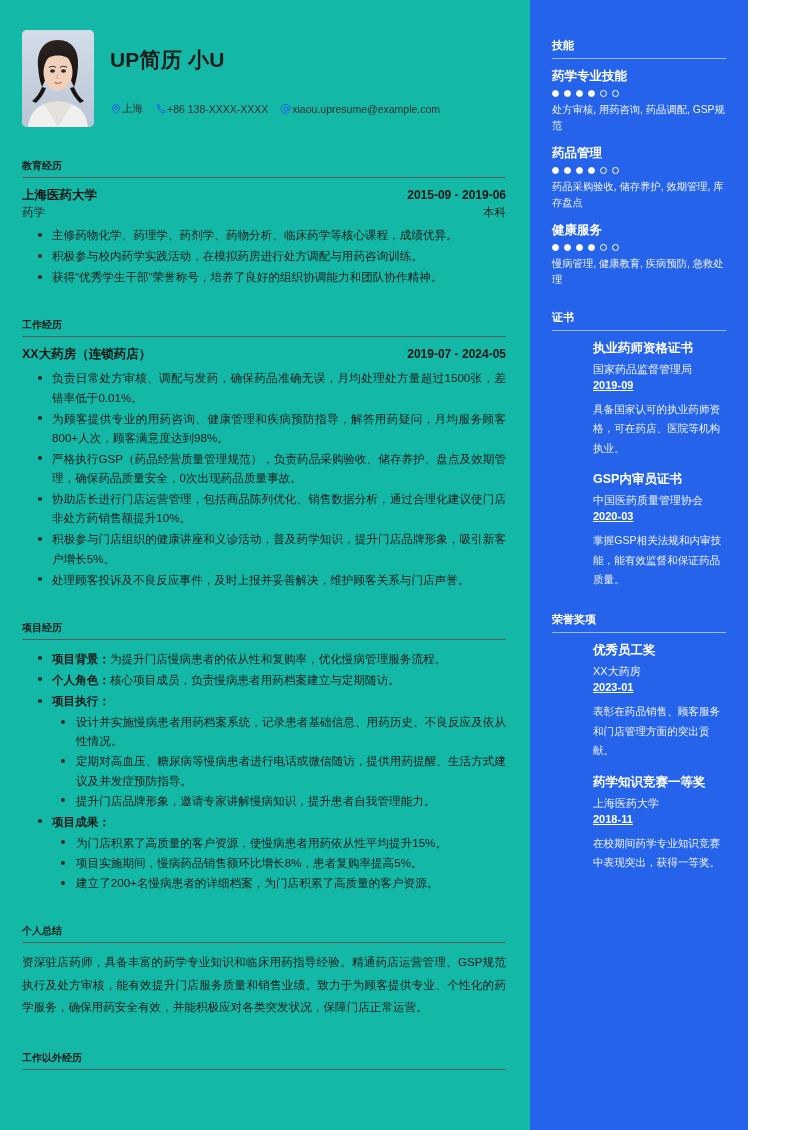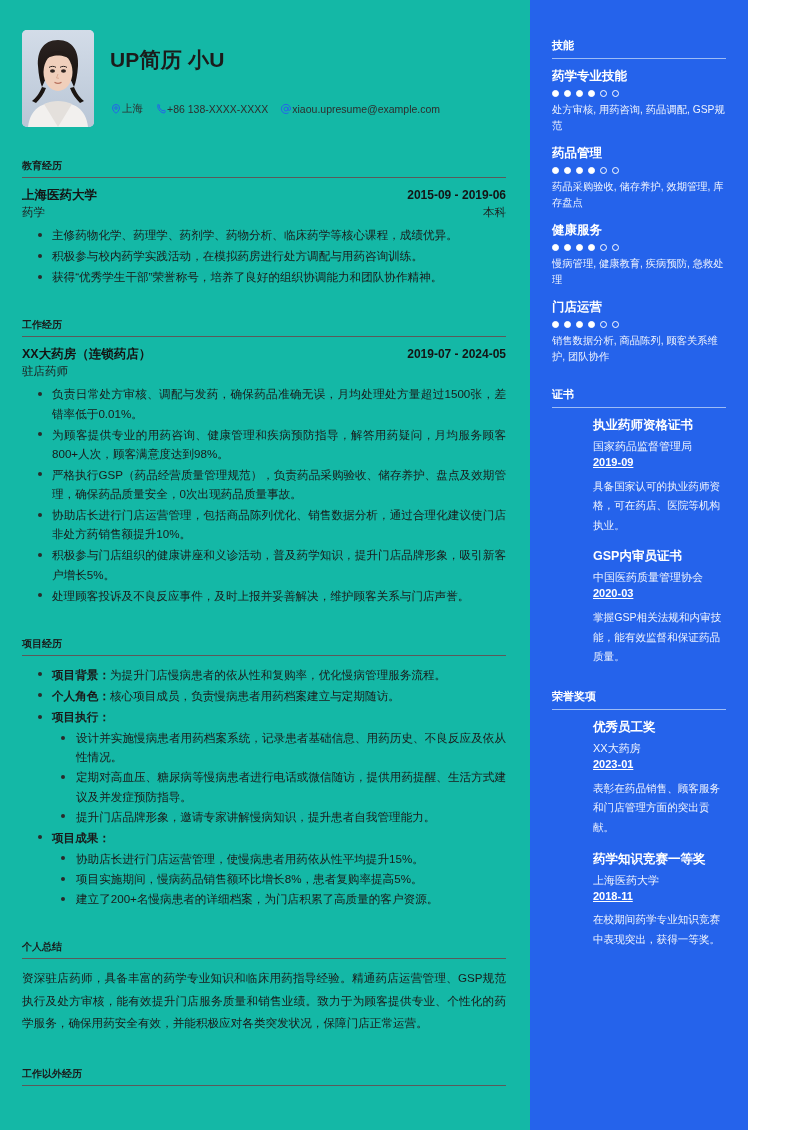--- a/index.html
+++ b/index.html
@@ -191,23 +191,20 @@
         <li>获得“优秀学生干部”荣誉称号，培养了良好的组织协调能力和团队协作精神。</li>
       </ul>
     </div>
 
     <div class="sect-title">工作经历</div>
     <div class="entry">
       <div class="row">
         <span>XX大药房（连锁药店）</span>
         <span class="date">2019-07 - 2024-05</span>
       </div>
-      <div class="row2">
-        <span>驻店药师</span>
-      </div>
       <ul class="bullets">
         <li>负责日常处方审核、调配与发药，确保药品准确无误，月均处理处方量超过1500张，差错率低于0.01%。</li>
         <li>为顾客提供专业的用药咨询、健康管理和疾病预防指导，解答用药疑问，月均服务顾客800+人次，顾客满意度达到98%。</li>
         <li>严格执行GSP（药品经营质量管理规范），负责药品采购验收、储存养护、盘点及效期管理，确保药品质量安全，0次出现药品质量事故。</li>
         <li>协助店长进行门店运营管理，包括商品陈列优化、销售数据分析，通过合理化建议使门店非处方药销售额提升10%。</li>
         <li>积极参与门店组织的健康讲座和义诊活动，普及药学知识，提升门店品牌形象，吸引新客户增长5%。</li>
         <li>处理顾客投诉及不良反应事件，及时上报并妥善解决，维护顾客关系与门店声誉。</li>
       </ul>
     </div>
 
@@ -224,21 +221,21 @@
           <span class="b">项目执行：</span>
           <ul class="sub">
             <li>设计并实施慢病患者用药档案系统，记录患者基础信息、用药历史、不良反应及依从性情况。</li>
             <li>定期对高血压、糖尿病等慢病患者进行电话或微信随访，提供用药提醒、生活方式建议及并发症预防指导。</li>
             <li>提升门店品牌形象，邀请专家讲解慢病知识，提升患者自我管理能力。</li>
           </ul>
         </li>
         <li>
           <span class="b">项目成果：</span>
           <ul class="sub">
-            <li>协助店长进行门店运营管理，使慢病患者用药依从性平均提升15%。</li>
+            <li>为门店积累了高质量的客户资源，使慢病患者用药依从性平均提升15%。</li>
             <li>项目实施期间，慢病药品销售额环比增长8%，患者复购率提高5%。</li>
             <li>建立了200+名慢病患者的详细档案，为门店积累了高质量的客户资源。</li>
           </ul>
         </li>
       </ul>
     </div>
 
     <div class="sect-title">个人总结</div>
     <div class="summary">资深驻店药师，具备丰富的药学专业知识和临床用药指导经验。精通药店运营管理、GSP规范执行及处方审核，能有效提升门店服务质量和销售业绩。致力于为顾客提供专业、个性化的药学服务，确保用药安全有效，并能积极应对各类突发状况，保障门店正常运营。</div>
 
@@ -281,32 +278,20 @@
         <span class="dot on"></span>
         <span class="dot on"></span>
         <span class="dot on"></span>
         <span class="dot on"></span>
         <span class="dot"></span>
         <span class="dot"></span>
       </div>
       <div class="s-desc">慢病管理, 健康教育, 疾病预防, 急救处理</div>
     </div>
 
-    <div class="s-item">
-      <div class="s-h">门店运营</div>
-      <div class="dots">
-        <span class="dot on"></span>
-        <span class="dot on"></span>
-        <span class="dot on"></span>
-        <span class="dot on"></span>
-        <span class="dot"></span>
-        <span class="dot"></span>
-      </div>
-      <div class="s-desc">销售数据分析, 商品陈列, 顾客关系维护, 团队协作</div>
-    </div>
 
     <div class="s-title gap">证书</div>
 
     <div class="c-item">
       <div class="s-h">执业药师资格证书</div>
       <div class="c-org">国家药品监督管理局</div>
       <div class="c-date">2019-09</div>
       <div class="c-note">具备国家认可的执业药师资格，可在药店、医院等机构执业。</div>
     </div>
 

